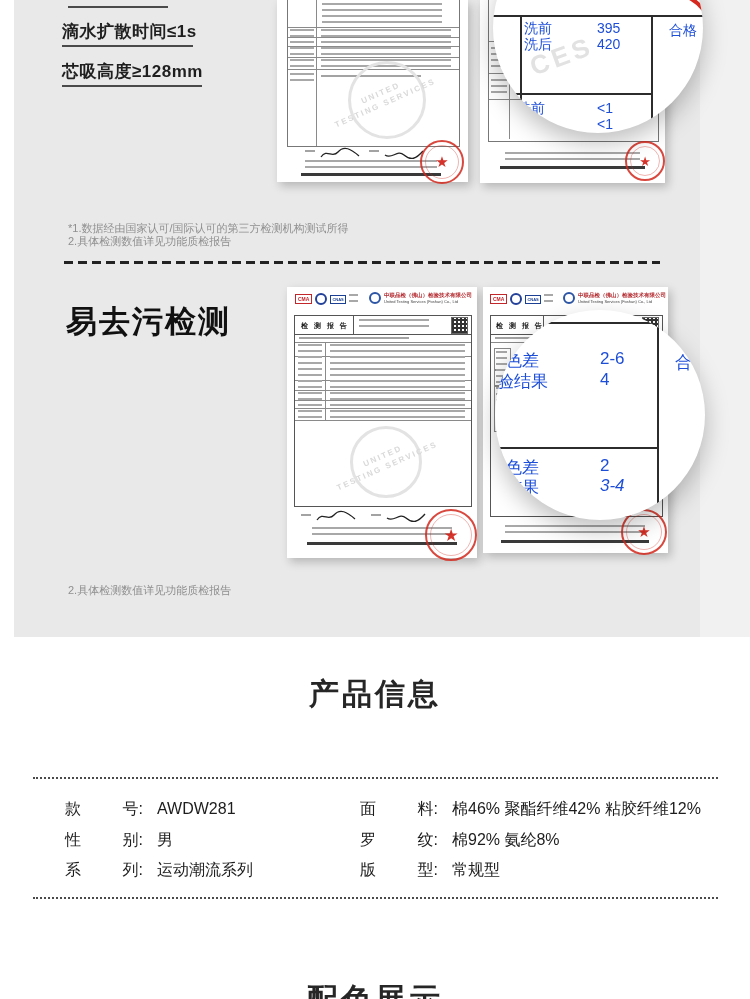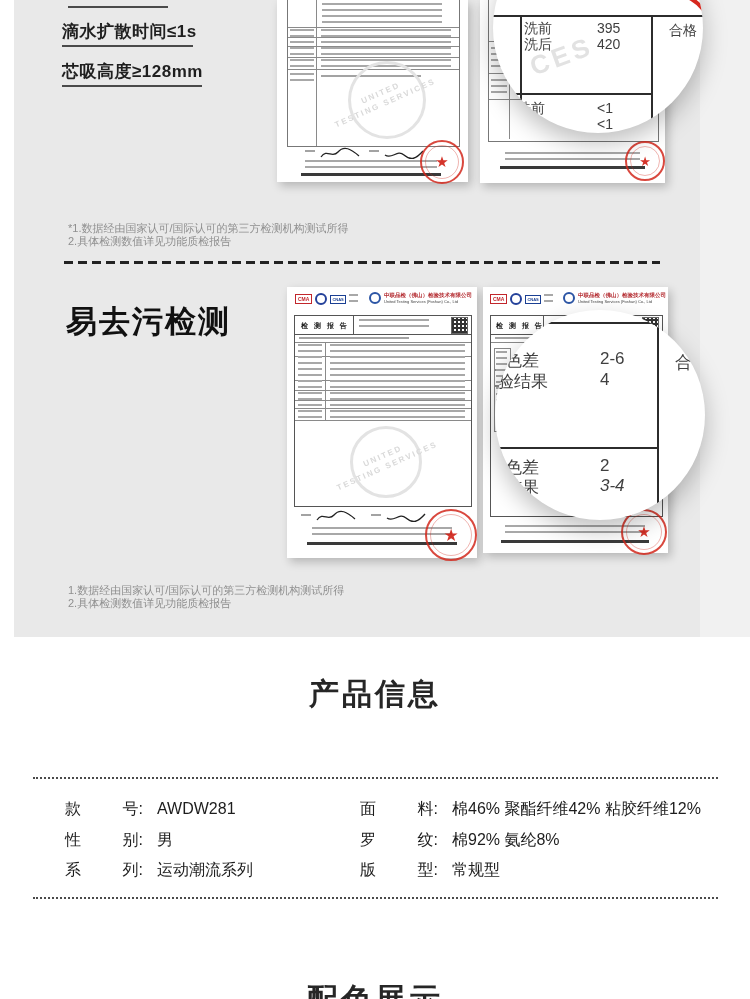--- a/index.html
+++ b/index.html
@@ -49,21 +49,21 @@
   .stamp{position:absolute;border:2px solid rgba(210,40,28,.85);border-radius:50%;
          display:flex;align-items:center;justify-content:center;}
   .stamp::after{content:"";position:absolute;inset:3px;border:1px solid rgba(210,40,28,.35);border-radius:50%;}
   .stamp .st{color:rgba(208,35,25,.92);}
 
   
   .mag{position:absolute;background:#fff;border-radius:50%;overflow:hidden;
        box-shadow:0 10px 25px rgba(0,0,0,.25);}
   .mag .ln-h{position:absolute;height:2px;background:#2c2c2c;}
   .mag .ln-v{position:absolute;width:2px;background:#2c2c2c;}
-  .mag .txt{position:absolute;color:#404040;white-space:nowrap;}
+  .mag .txt{position:absolute;color:#1d4ed8;white-space:nowrap;}
   .mag1 .txt{font-size:14px;}
   .mag2 .txt{font-size:17px;}
   .red-arc{position:absolute;border:4px solid transparent;border-top-color:#d6281e;border-radius:50%;}
   .mag-wm{position:absolute;color:#e2e2e2;font-weight:bold;letter-spacing:4px;transform:rotate(-20deg);}
 
   
   .pi-title{position:absolute;left:0;width:100%;text-align:center;font-size:30px;font-weight:bold;
             color:#262626;letter-spacing:3px;}
   .pi-table{position:absolute;left:33px;top:777px;width:685px;height:118px;
             border-top:2px dotted #4a4a4a;border-bottom:2px dotted #4a4a4a;}
@@ -261,21 +261,20 @@
     <span class="txt" style="left:105px;top:60px;">4</span>
     <span class="txt" style="left:180px;top:41px;">合</span>
     <div class="ln-h" style="left:0;top:137px;width:162px;"></div>
     <span class="txt" style="left:10px;top:146px;">色差</span>
     <span class="txt" style="left:105px;top:146px;">2</span>
     <span class="txt" style="left:10px;top:166px;">结果</span>
     <span class="txt" style="left:105px;top:166px;font-style:italic;">3-4</span>
   </div>
 
   <div class="notes" style="left:68px;top:584px;">
-    <div>1.数据经由国家认可/国际认可的第三方检测机构测试所得</div>
     <div>2.具体检测数值详见功能质检报告</div>
   </div>
 
   <div class="pi-title" style="top:674px;">产品信息</div>
 
   <div class="pi-table"></div>
 
   <div class="pi-row" style="left:65px;top:799px;">
     <span class="pi-lab">
       <span>款</span>

